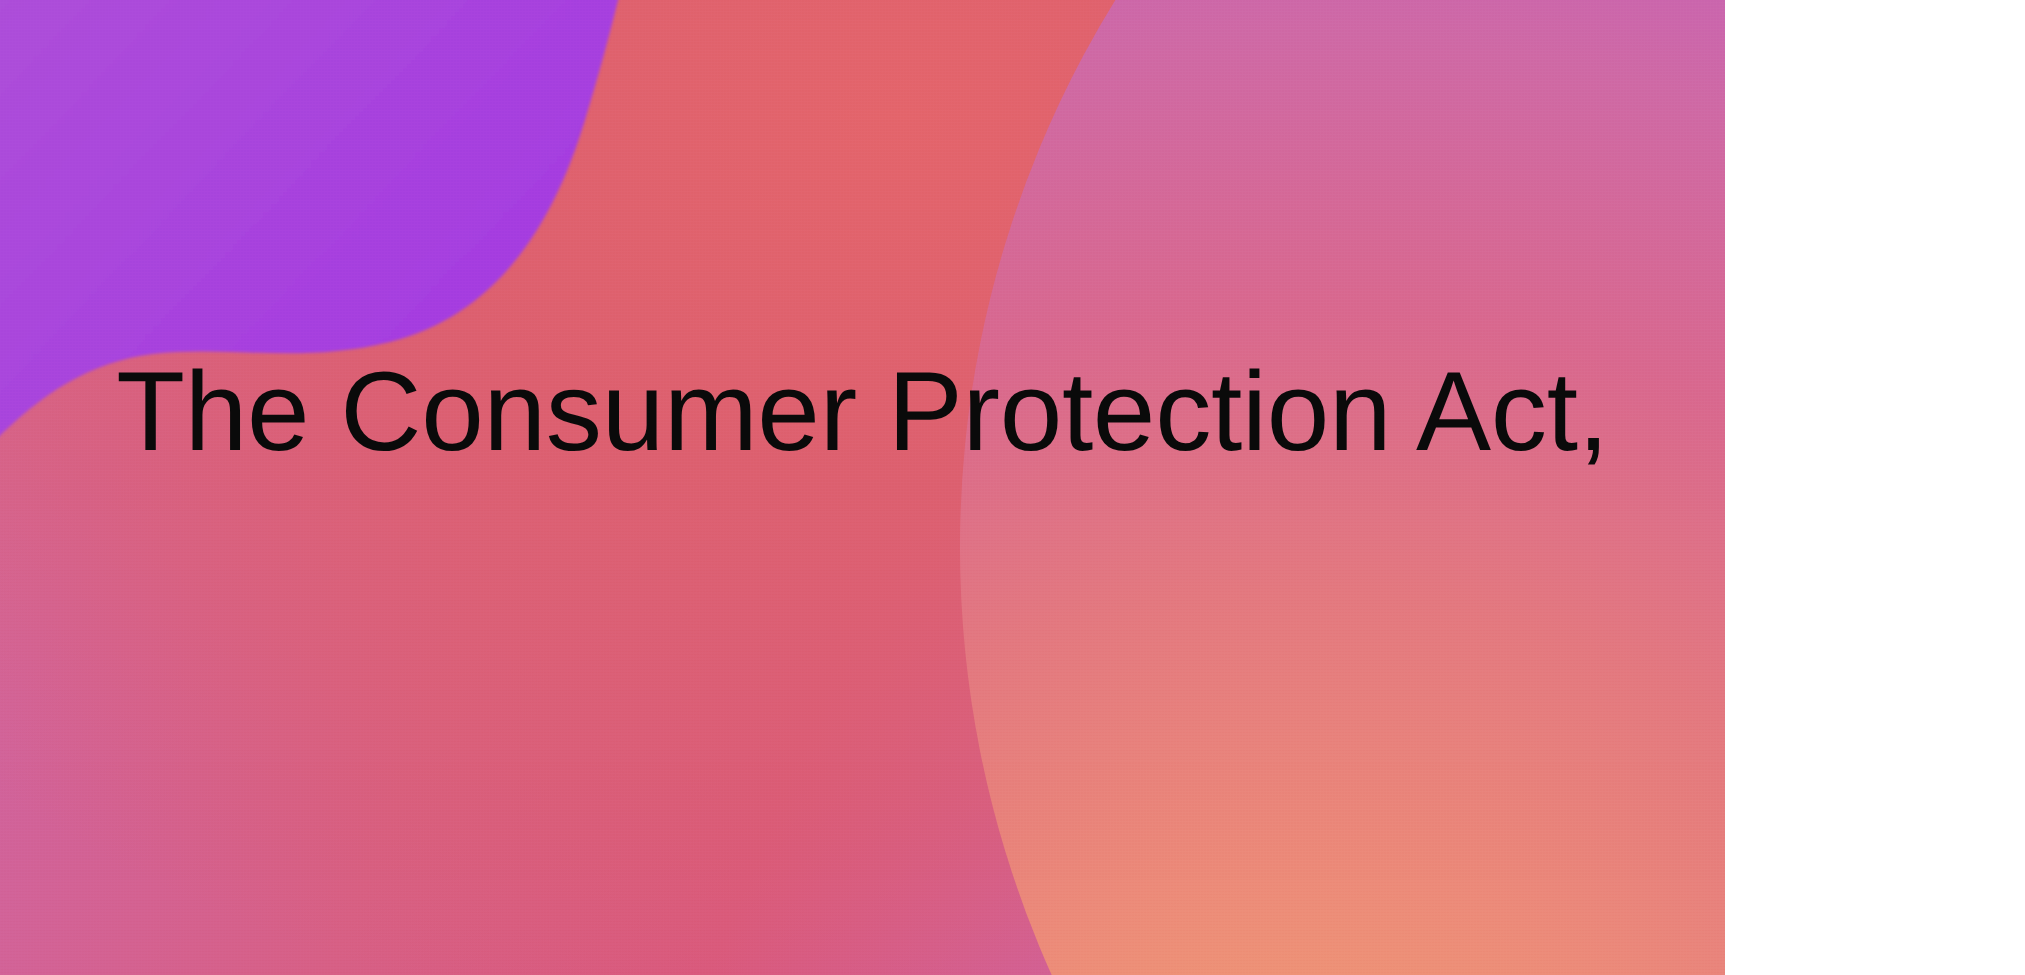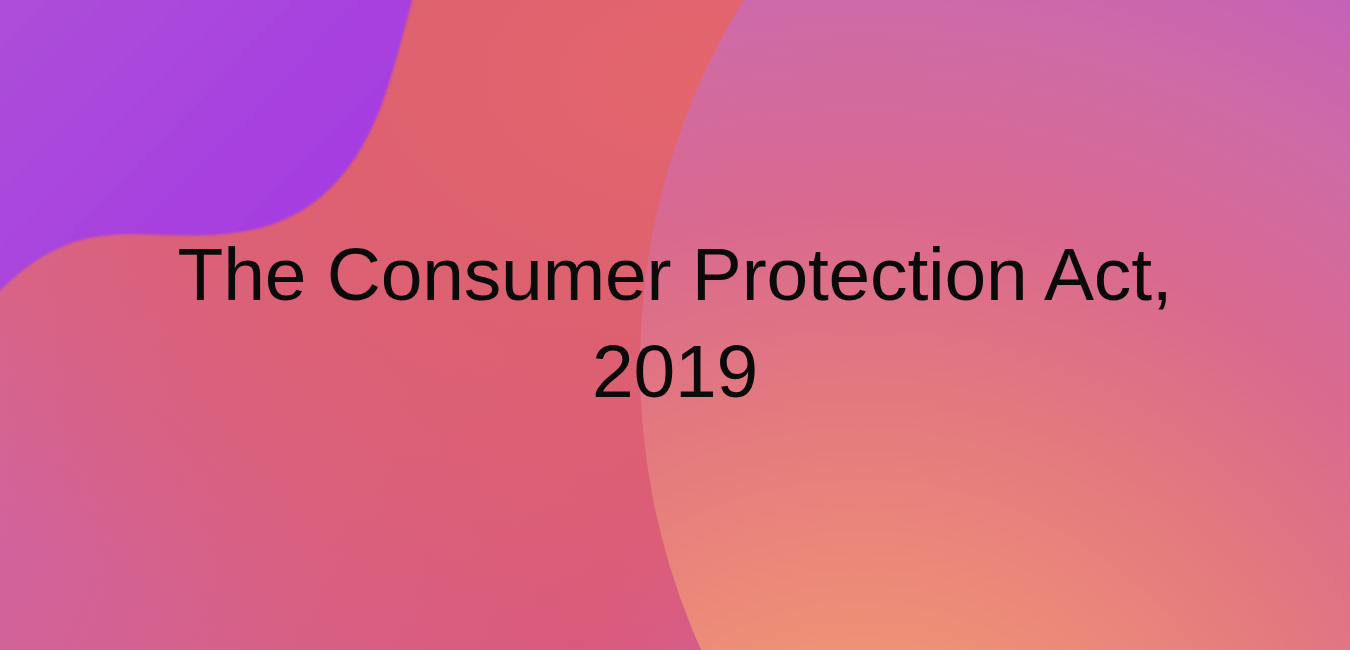--- a/index.html
+++ b/index.html
@@ -4,21 +4,21 @@
 <title>Banner</title>
 <style>
   html, body {
     margin: 0;
     padding: 0;
     background: #ffffff;
   }
 
   #banner {
     position: relative;
-    width: 1350px;
+    width: 1150px;
     height: 650px;
     overflow: hidden;
     font-family: "Liberation Sans", sans-serif;
   }
 
   
   .layer {
     position: absolute;
     inset: 0;
     width: 100%;
@@ -117,16 +117,15 @@
                C 222 630, 186 688, 150 740
                L -60 740
                Z"></path>
     </svg>
   </div>
 
   <div class="layer" id="grain"></div>
 
   <div id="title-block">
     <span class="title-line">The Consumer Protection Act,</span>
-    <span class="title-line">2019</span>
   </div>
 
 </div>
 
 </body></html>

